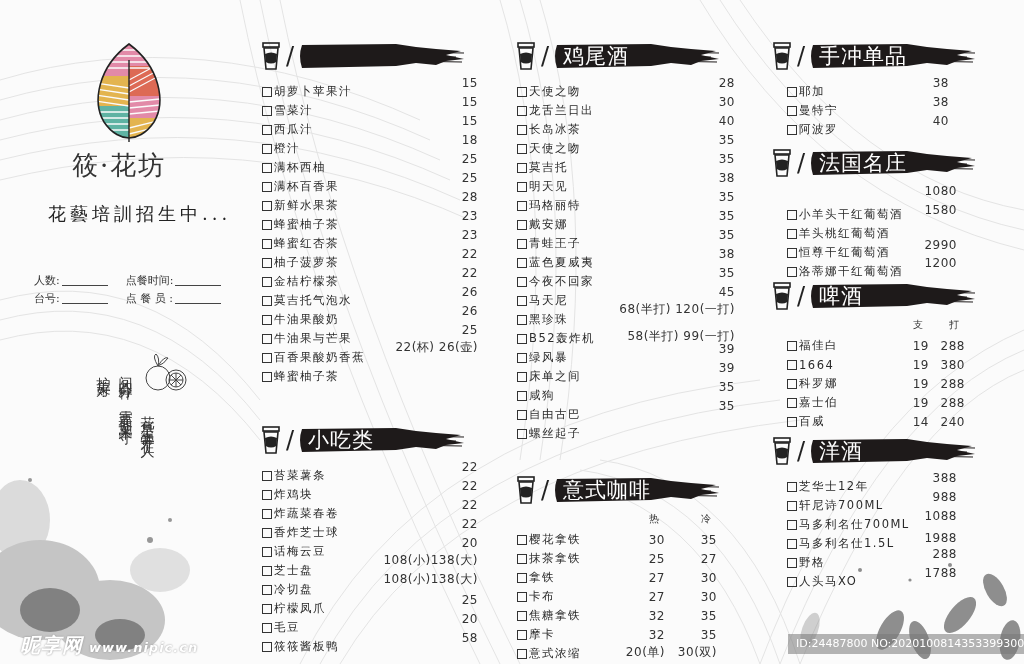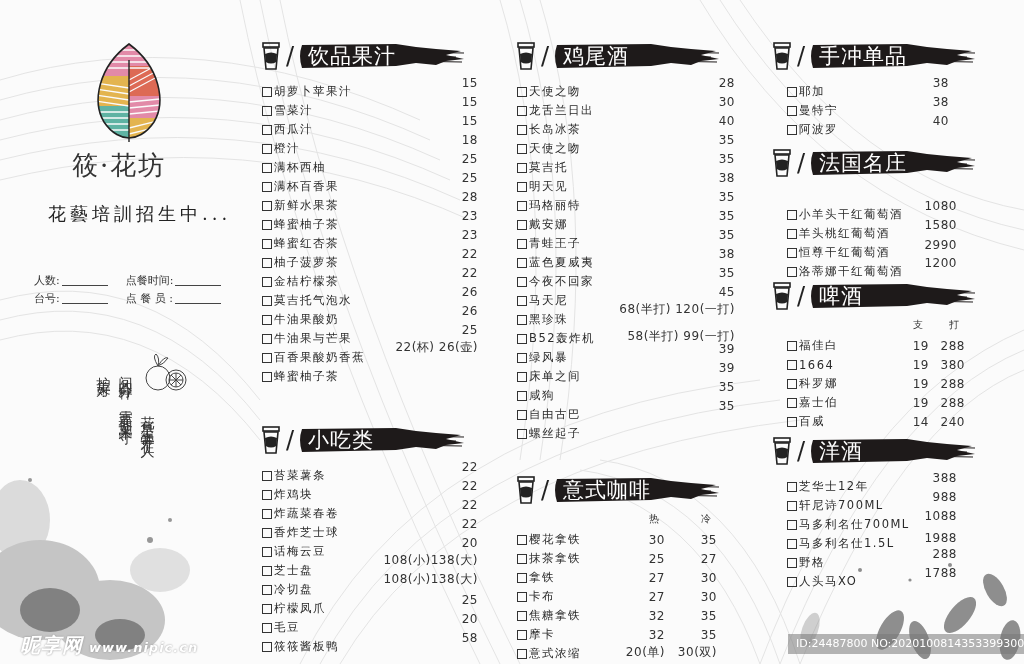--- a/index.html
+++ b/index.html
@@ -190,21 +190,20 @@
       <span class="slash">/</span>
       <div class="brush">
         <svg viewBox="0 0 170 30" preserveAspectRatio="none">
           <path d="M6 4 Q2 15 6 27 L100 25 L120 22 L140 24 L150 20 L168 18 L150 14 L165 10 L140 8 L120 6 L100 3Z" fill="#1e1a1a"></path>
           <g stroke="#1e1a1a" stroke-width="1">
             <line x1="100" y1="11" x2="168" y2="12"></line>
             <line x1="105" y1="16" x2="160" y2="16"></line>
             <line x1="110" y1="20" x2="166" y2="21"></line>
           </g>
         </svg>
-        <span>饮品果汁</span>
       </div>
     </div>
     <div style="position: relative; margin-top: 6px;">
       <div class="item">
         <span class="cb"></span>
         <span class="iname">胡萝卜苹果汁</span>
         <span class="price" style="bottom: 9px;">15</span>
       </div>
       <div class="item">
         <span class="cb"></span>
@@ -597,26 +596,26 @@
             <line x1="110" y1="20" x2="166" y2="21"></line>
           </g>
         </svg>
         <span>法国名庄</span>
       </div>
     </div>
     <div style="position: relative; margin-top: 22px; padding-left: 14px;">
       <div class="item">
         <span class="cb"></span>
         <span class="iname">小羊头干红葡萄酒</span>
-        <span class="price" style="right: 28px; bottom: 9px;">1080</span>
+        <span class="price" style="right: 28px; bottom: 24px;">1080</span>
       </div>
       <div class="item">
         <span class="cb"></span>
         <span class="iname">羊头桃红葡萄酒</span>
-        <span class="price" style="right: 28px; bottom: 9px;">1580</span>
+        <span class="price" style="right: 28px; bottom: 24px;">1580</span>
       </div>
       <div class="item">
         <span class="cb"></span>
         <span class="iname">恒尊干红葡萄酒</span>
         <span class="price" style="right: 28px; bottom: 8px;">2990</span>
       </div>
       <div class="item">
         <span class="cb"></span>
         <span class="iname">洛蒂娜干红葡萄酒</span>
         <span class="price" style="right: 28px; bottom: 9px;">1200</span>

